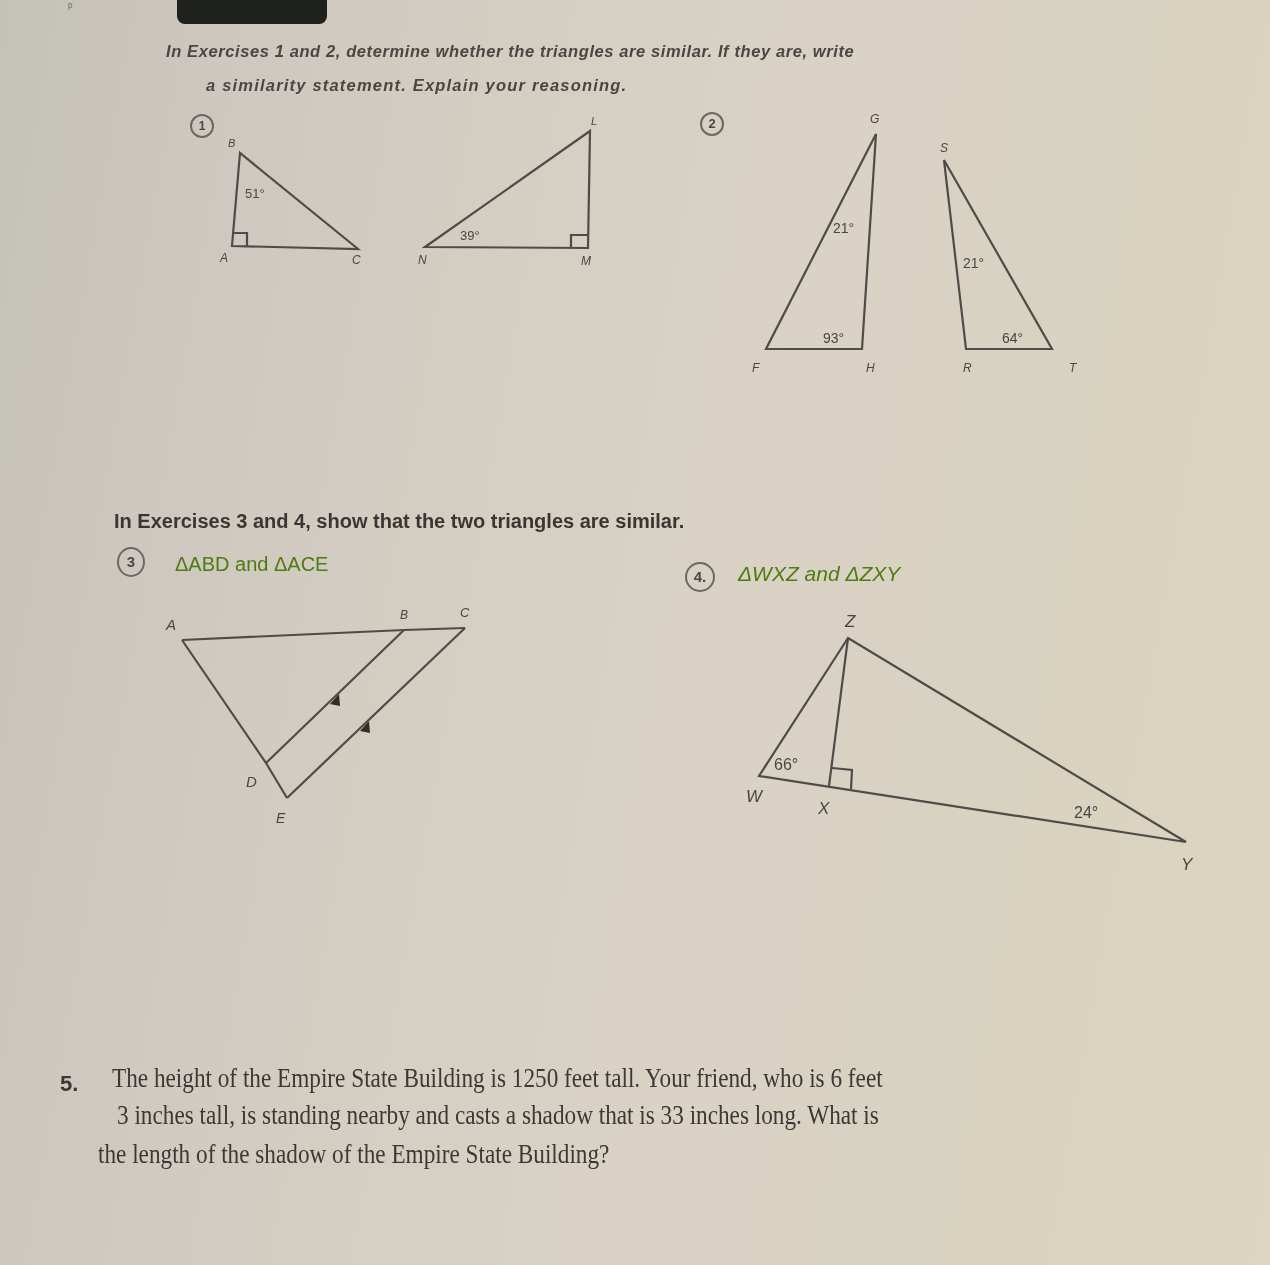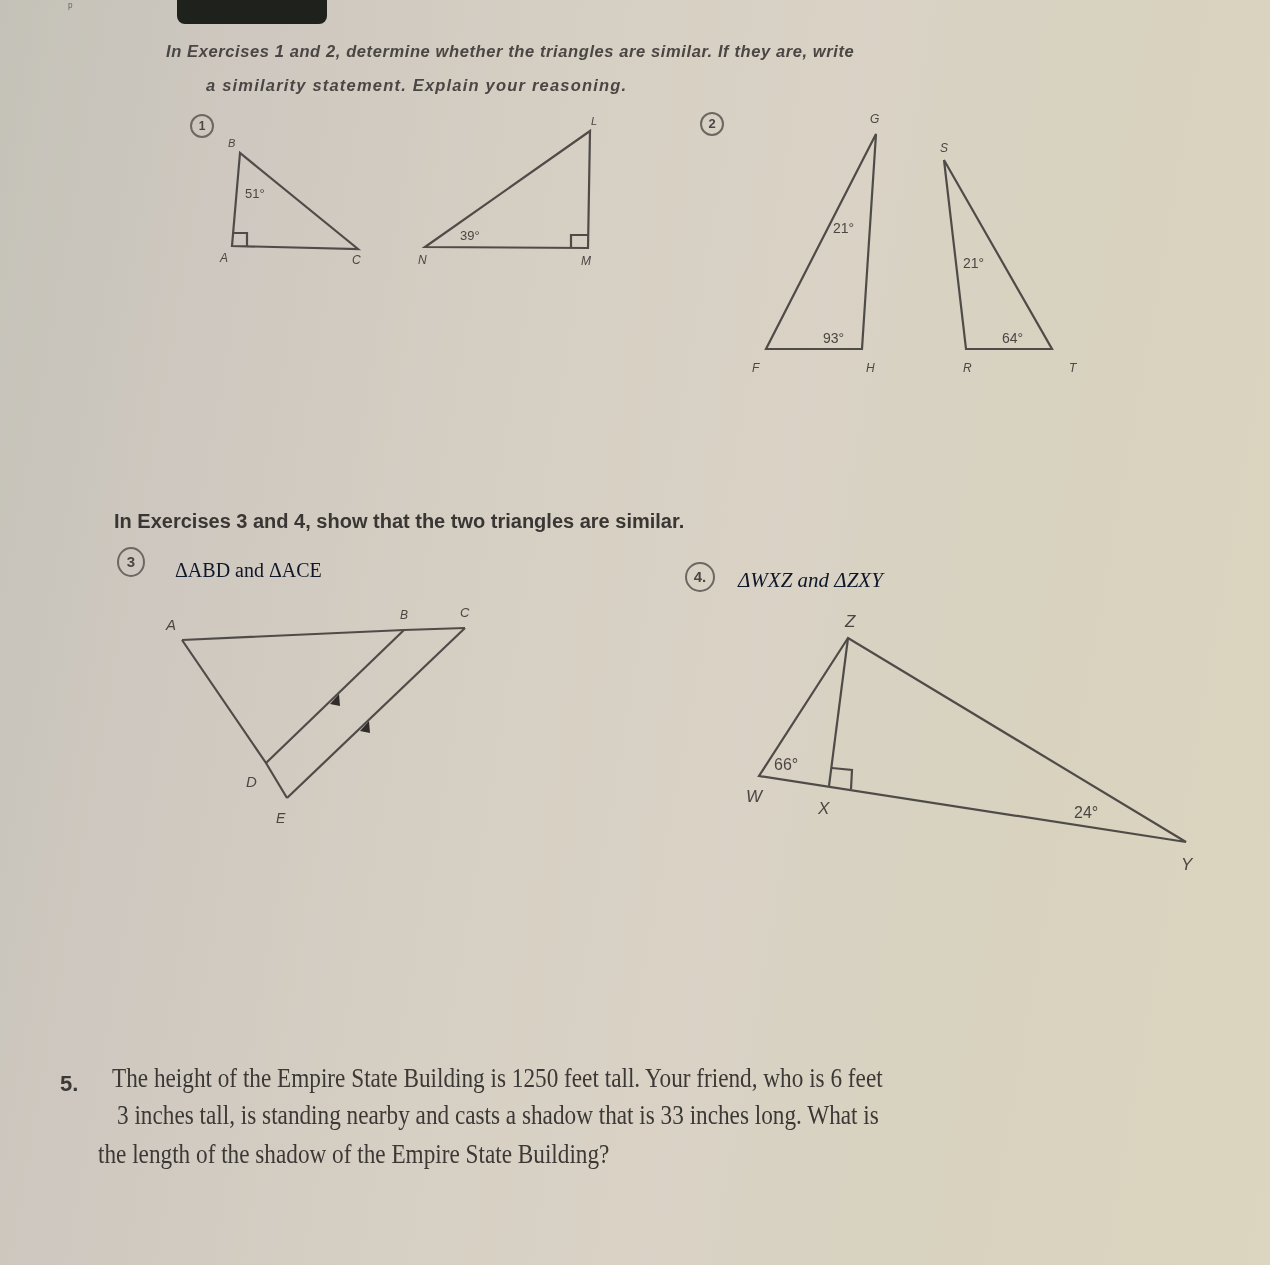--- a/index.html
+++ b/index.html
@@ -18,21 +18,21 @@
     position: absolute; font-weight: bold; font-style: italic; font-size: 16.5px;
     letter-spacing: 0.6px; color: #4a4644; line-height: 27px;
   }
   .instr2 {
     position: absolute; font-weight: bold; font-size: 20px; color: #3a3634;
   }
   .exnum {
     position: absolute; border: 2px solid #6b6863; border-radius: 50%;
     text-align: center; font-weight: bold; color: #4a4644;
   }
-  .ex-label { position: absolute; font-family: Liberation Serif, serif; font-size: 21px; color: #0f172a; margin-top: 6px; }
+  .ex-label { position: absolute; font-family: Liberation Sans, sans-serif; font-size: 21px; color: #4d7c0f; }
   .ex-label.ital { font-style: italic; }
   svg.fig { position: absolute; overflow: visible; }
   svg.fig text { font-family: "Liberation Sans", sans-serif; fill: #4a4644; }
   .problem5 {
     position: absolute; left: 60px; top: 1060px; width: 1110px;
     font-family: "Liberation Serif", serif; font-size: 27px; line-height: 36px; color: #3c3836;
   }
   .problem5 .num { position: absolute; left: 0; top: 0; font-family: "Liberation Sans", sans-serif; font-weight: bold; font-size: 22px; }
   .problem5 .line { position: absolute; white-space: nowrap; transform: scaleX(0.86); transform-origin: left; }
 </style>

